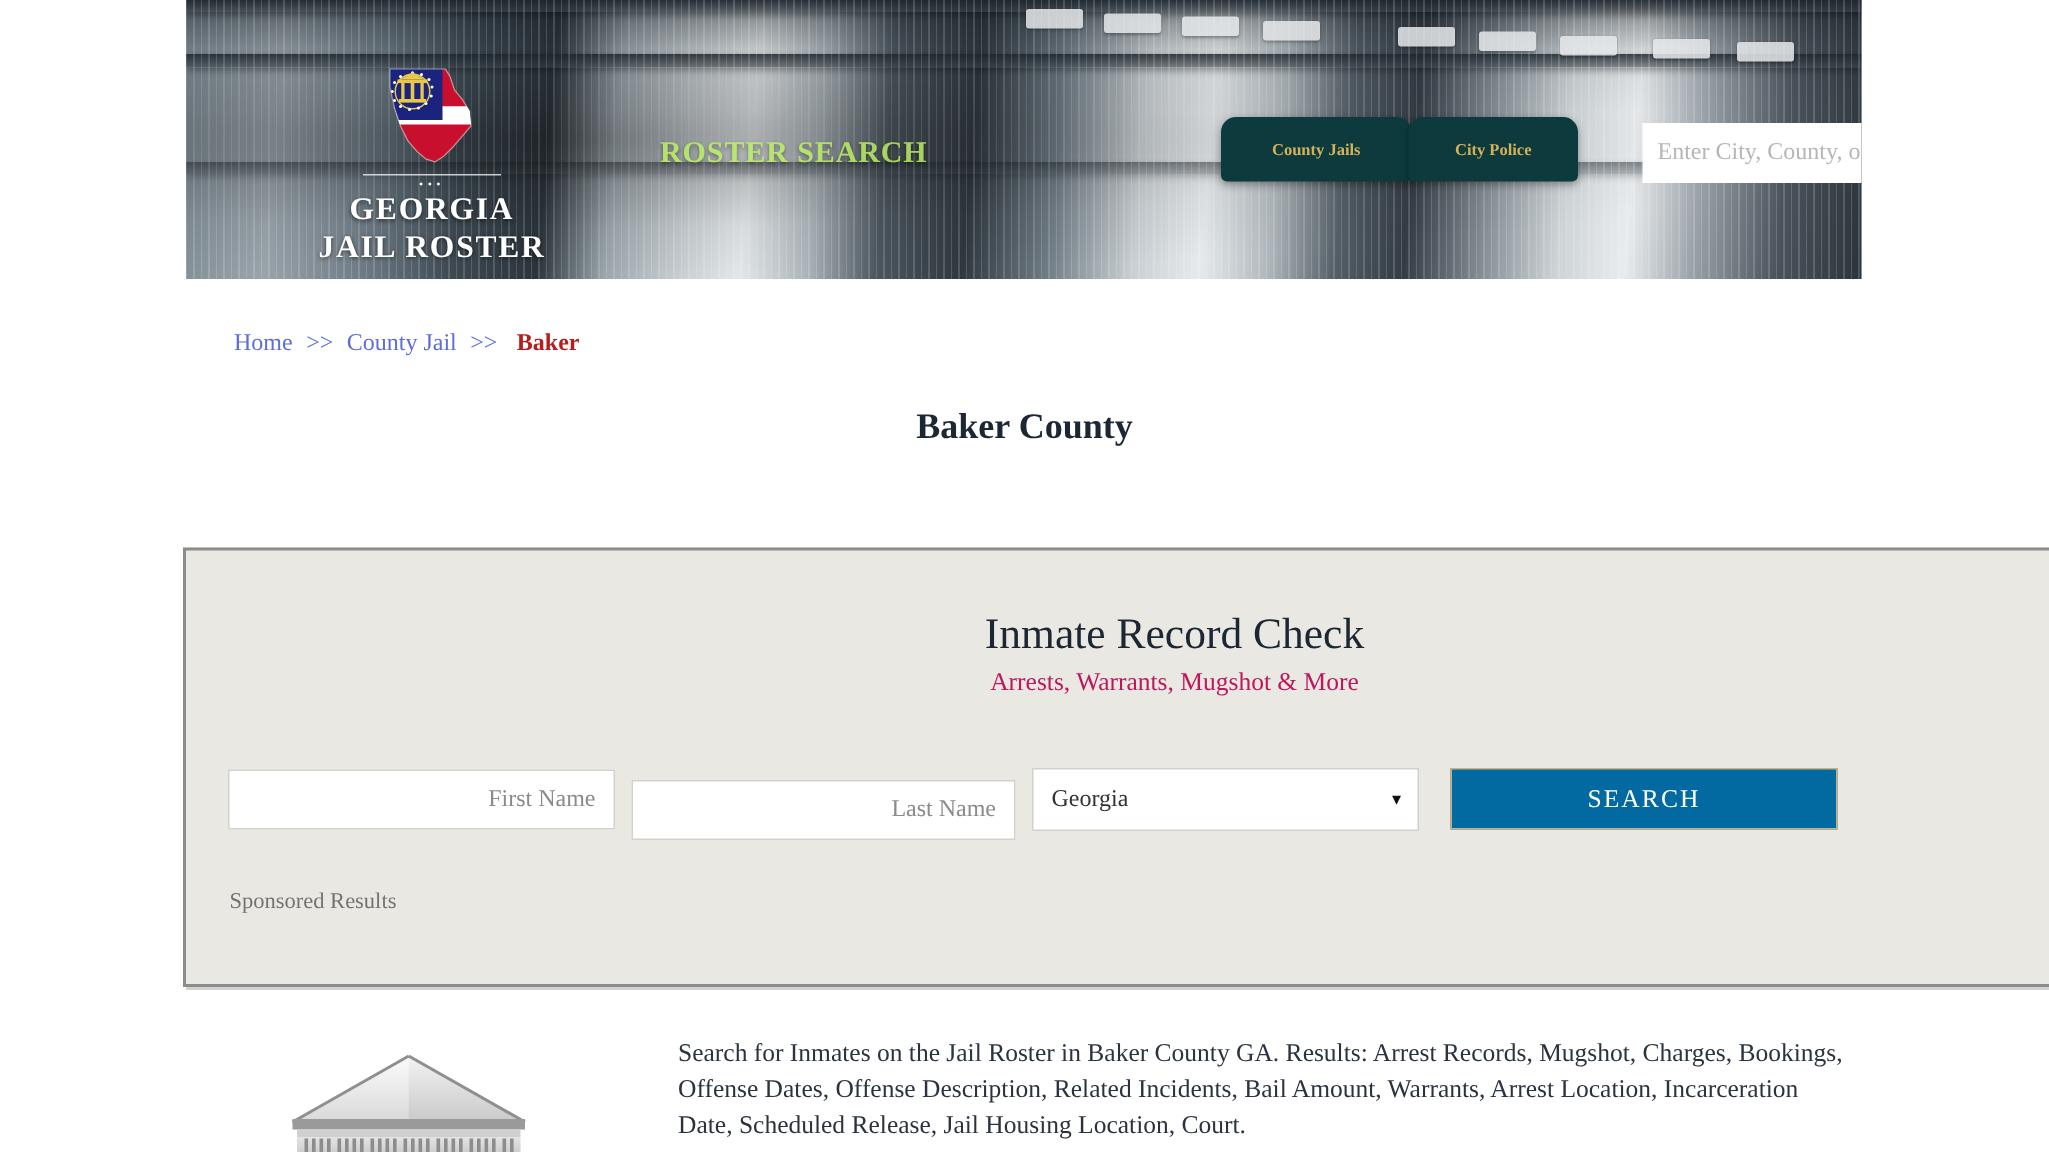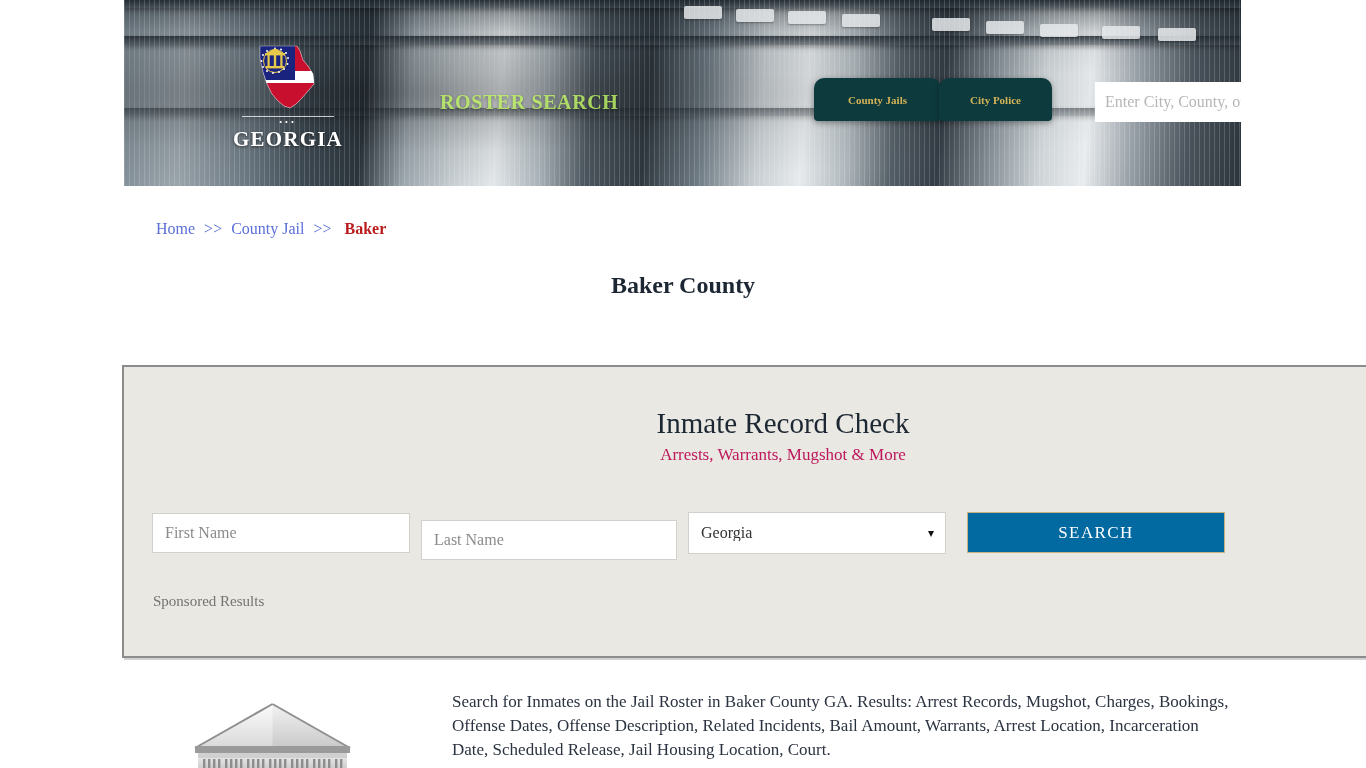--- a/index.html
+++ b/index.html
@@ -133,21 +133,21 @@
     margin-top: 5px; text-align:center;
     font-family:"Liberation Serif", serif; font-size: 17px; color:#be185d;
   }
   .form-row {
     position:absolute; left: 28px; top: 138px; right: 28px;
     display:flex; align-items:center; gap: 11px;
   }
   .fld {
     height: 40px; background:#fff; border:1px solid #d2d1cc;
     font-family:"Liberation Serif", serif; font-size:16px; color:#555;
-    padding: 0 12px; outline:none;
+    padding: 0 12px; outline:none;text-align:right;
   }
   .fld::placeholder { color:#8b8b8b; }
   .fld.first { width: 258px; }
   .fld.last  { width: 256px; margin-top: 15px; }
   .sel-wrap { position:relative; width: 258px; }
   .sel {
     width: 258px; height: 42px; background:#fff; border:1px solid #d2d1cc;
     font-family:"Liberation Serif", serif; font-size:16px; color:#333;
     padding: 0 30px 0 12px; outline:none;
     -webkit-appearance:none; appearance:none; cursor:pointer;
@@ -243,20 +243,21 @@
               <path d="M19,4.2 L27,9 L11,9 Z"></path>
             </g>
           </g>
           <path d="M4,2 L41,2 L44,7 L47,16 L52,22 L57,30 L58,40 L52,47 L46,54
                    L40,60 L34,64 L28,62 L22,57 L16,50 L11,40 L7,28 L4,14 Z" fill="none" stroke="rgba(255,255,255,.35)" stroke-width="1"></path>
         </svg>
       </div>
       <div class="logo-div"></div>
       <div class="logo-dots">•••</div>
       <div class="logo-text">GEORGIA</div>
+      <div class="logo-text">JAIL ROSTER</div>
     </div>
 
     <div class="roster-search-word">ROSTER SEARCH</div>
 
     <div class="nav-pill jails">County Jails</div>
     <div class="nav-pill police">City Police</div>
 
     <div class="hsearch">
       <input type="text" placeholder="Enter City, County, or Facil" style="">
 

